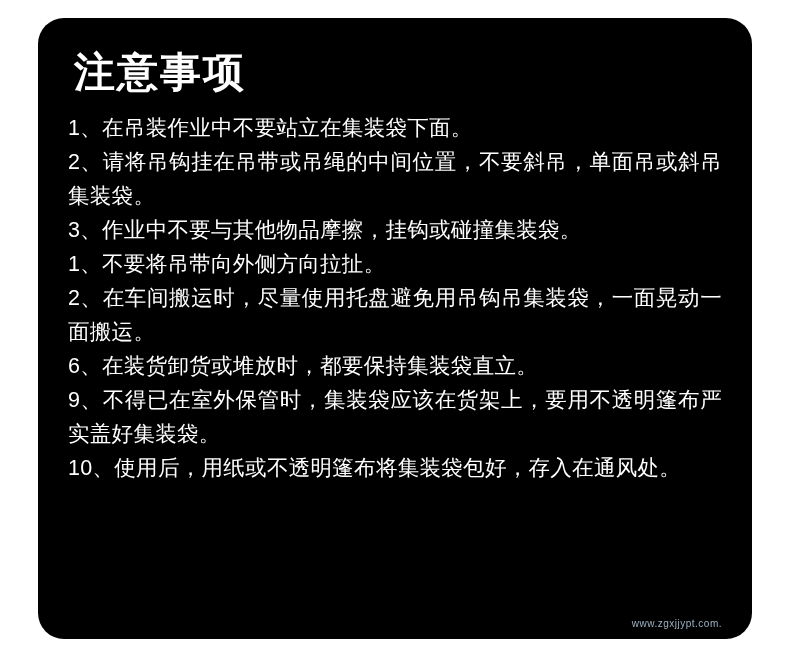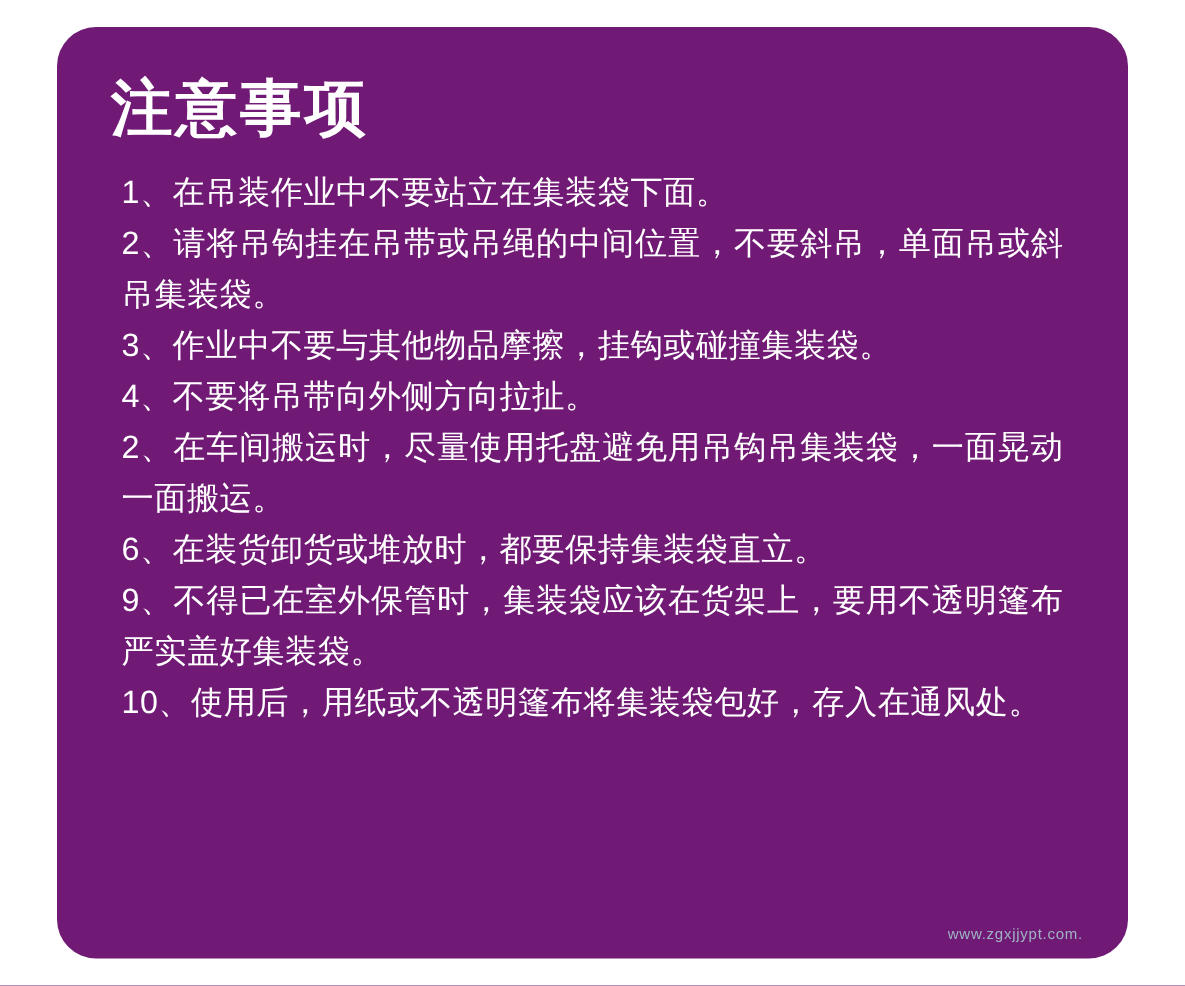--- a/index.html
+++ b/index.html
@@ -12,37 +12,37 @@
     background: #ffffff;
     font-family: "Liberation Sans", sans-serif;
     overflow: hidden;
   }
   .card {
     position: absolute;
     left: 38px;
     top: 18px;
     width: 714px;
     height: 621px;
-    background: #701a75;
+    background: #000000;
     border-radius: 26px;
     box-sizing: border-box;
     padding: 26px 30px 10px 30px;
     color: #ffffff;
     overflow: hidden;
   }
   .title {
     font-size: 41px;
     font-weight: bold;
     letter-spacing: 2px;
     line-height: 1.2;
     margin: 4px 0 14px 6px;
     color: #ffffff;
   }
   .list {
-    margin: 13px;
+    margin: 0;
     padding: 0;
     list-style: none;
   }
   .list li {
     font-size: 21.5px;
     line-height: 34px;
     color: #ffffff;
     letter-spacing: 0.3px;
     text-align: justify;
     margin: 0;
@@ -60,20 +60,20 @@
 </style>
 </head>
 <body>
 
 <div class="card">
   <div class="title">注意事项</div>
   <ul class="list">
     <li>1、在吊装作业中不要站立在集装袋下面。</li>
     <li>2、请将吊钩挂在吊带或吊绳的中间位置，不要斜吊，单面吊或斜吊集装袋。</li>
     <li>3、作业中不要与其他物品摩擦，挂钩或碰撞集装袋。</li>
-    <li>4、不要将吊带向外侧方向拉扯。</li>
+    <li>1、不要将吊带向外侧方向拉扯。</li>
     <li>2、在车间搬运时，尽量使用托盘避免用吊钩吊集装袋，一面晃动一面搬运。</li>
     <li>6、在装货卸货或堆放时，都要保持集装袋直立。</li>
     <li>9、不得已在室外保管时，集装袋应该在货架上，要用不透明篷布严实盖好集装袋。</li>
     <li>10、使用后，用纸或不透明篷布将集装袋包好，存入在通风处。</li>
   </ul>
   <div class="watermark">www.zgxjjypt.com.</div>
 </div>
 
 </body></html>

